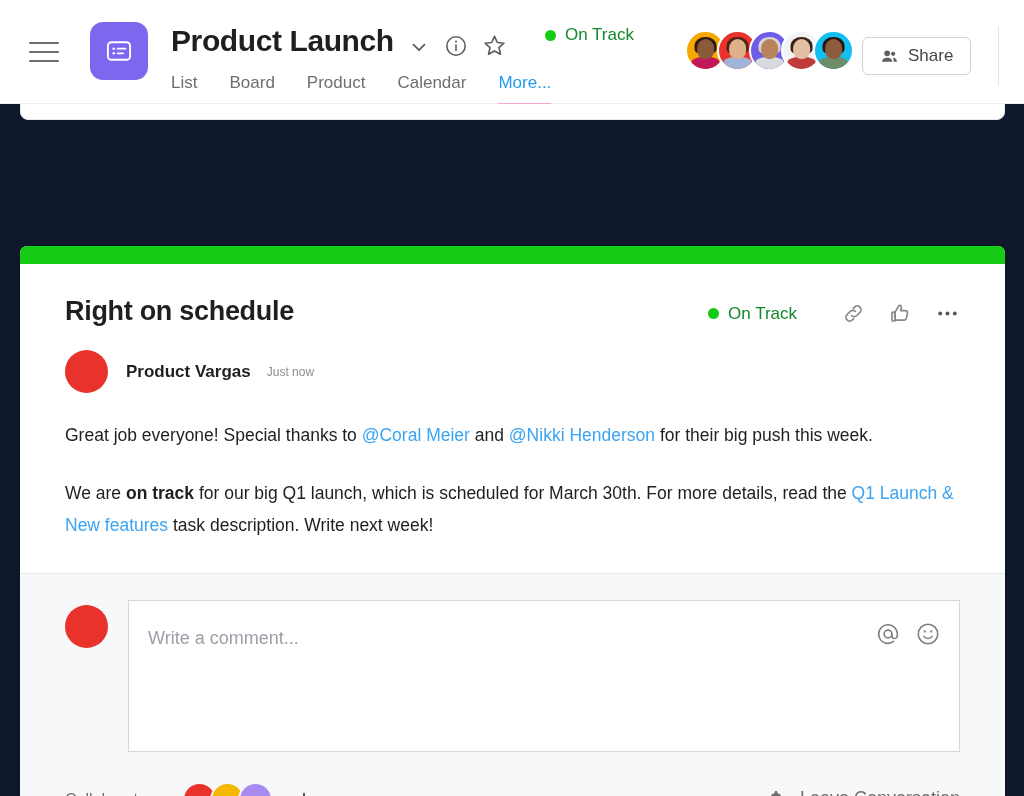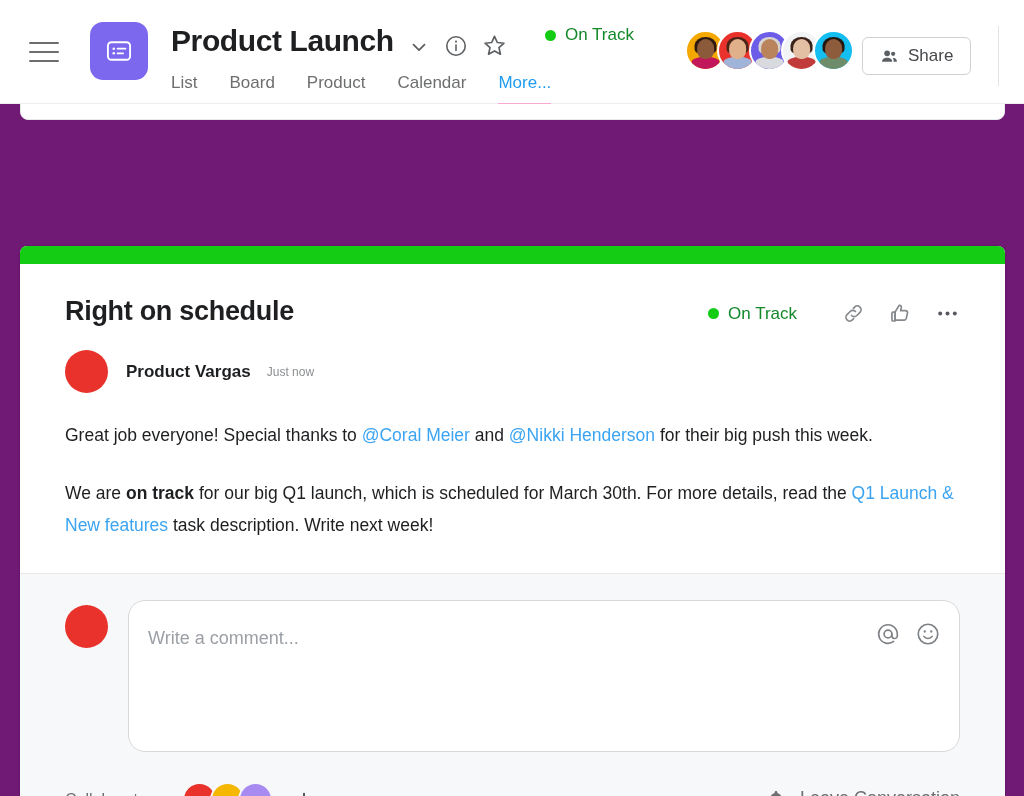--- a/index.html
+++ b/index.html
@@ -195,21 +195,21 @@
     top: 26px;
     width: 1px;
     height: 60px;
     background: #e3e4e6;
   }
 
   
   .scroll {
     position: relative;
     height: 692px;
-    background: #701a75;
+    background: #0f172a;
     overflow: hidden;
   }
 
   
   .prev-card {
     position: absolute;
     left: 20px;
     top: -14px;
     width: 985px;
     height: 30px;
@@ -335,21 +335,21 @@
     flex: none;
     margin-top: 5px;
   }
   .comment-box {
     position: relative;
     flex: 1;
     margin-left: 20px;
     height: 152px;
     background: #ffffff;
     border: 1px solid #d6d8db;
-    border-radius: 17px;
+    border-radius: 0;
     cursor: text;
   }
   .comment-placeholder {
     position: absolute;
     left: 19px;
     top: 27px;
     font-size: 18px;
     color: #9ca0a6;
     pointer-events: none;
   }

